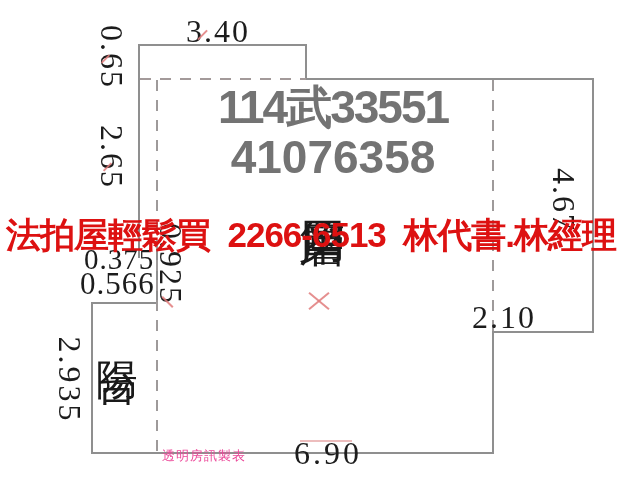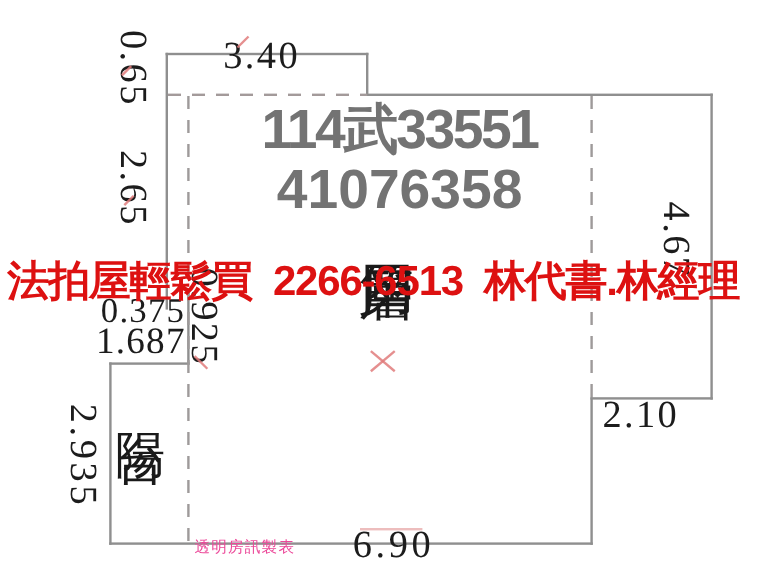--- a/index.html
+++ b/index.html
@@ -60,28 +60,28 @@
   <div class="dash-h" style="left:140px;top:78px;width:166px;"></div>
   <div class="dash-v" style="left:156px;top:80px;height:372px;"></div>
   <div class="dash-v" style="left:492px;top:80px;height:252px;"></div>
 
   <div class="case" style="top:84px;">114武33551</div>
   <div class="case" style="top:134px;letter-spacing:0px;">41076358</div>
 
   <div id="floor-label" class="vtext" style="left:300px;top:184px;">第四層</div>
   <div id="balcony-label" class="vtext" style="left:96px;top:328px;">陽台</div>
 
-  <div class="dim" style="left:186px;top:30px;font-family:Liberation Serif, serif;">3.40</div>
+  <div class="dim" style="left:186px;top:15px;font-family:Liberation Serif, serif;">3.40</div>
   <div class="dim rot" style="left:112px;top:57px;">0.65</div>
   <div class="dim rot" style="left:112px;top:157px;">2.65</div>
   <div class="dim rot" style="left:564px;top:200px;">4.67</div>
-  <div class="dim" style="left:502px;top:301px;margin-top:28px;">2.10</div>
+  <div class="dim" style="left:472px;top:301px;">2.10</div>
   <div class="dim" style="left:294px;top:437px;letter-spacing:3px;">6.90</div>
   <div class="dim small" style="left:84px;top:245px;">0.375</div>
-  <div class="dim small" style="left:80px;top:268px;font-size:31px;">1.687</div>
+  <div class="dim small" style="left:80px;top:268px;font-size:31px;">0.566</div>
   <div class="dim rot" style="left:171px;top:264px;">0.925</div>
   <div class="dim rot" style="left:70px;top:380px;letter-spacing:3px;">2.935</div>
 
   <div class="credit" style="left:162px;top:447px;">透明房訊製表</div>
 
   <div class="tick" style="left:196px;top:34px;width:13px;transform:rotate(-45deg);"></div>
   <div class="tick" style="left:100px;top:58px;width:11px;transform:rotate(-45deg);"></div>
   <div class="tick" style="left:102px;top:166px;width:11px;transform:rotate(-45deg);"></div>
   <div class="tick" style="left:306px;top:300px;width:26px;transform:rotate(40deg);"></div>
   <div class="tick" style="left:306px;top:300px;width:26px;transform:rotate(-40deg);"></div>

